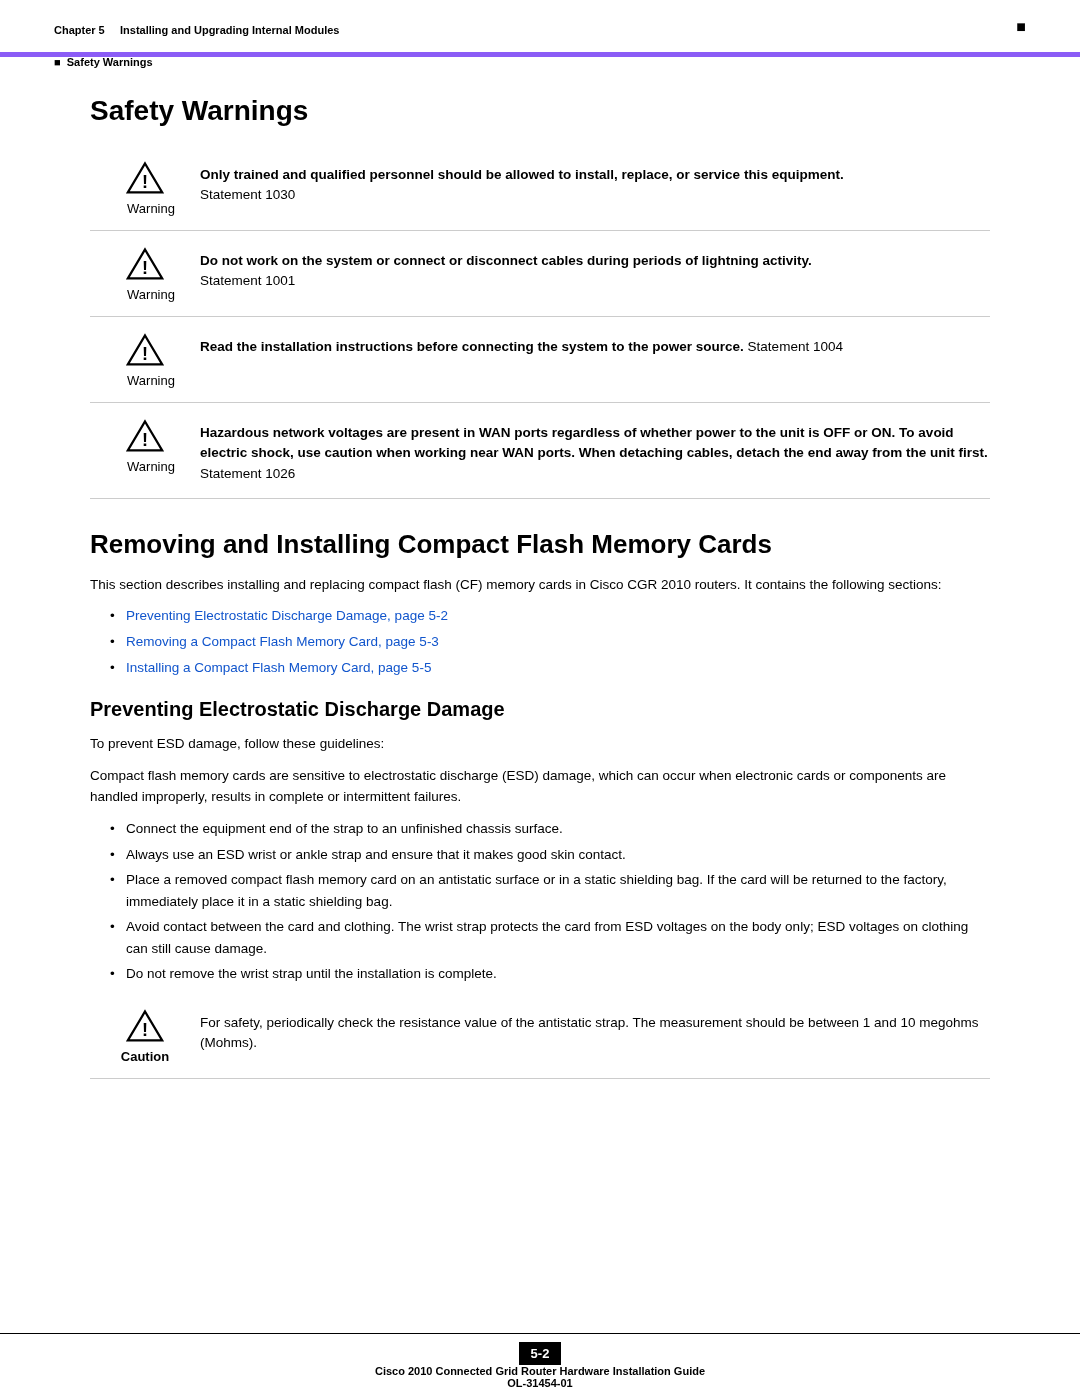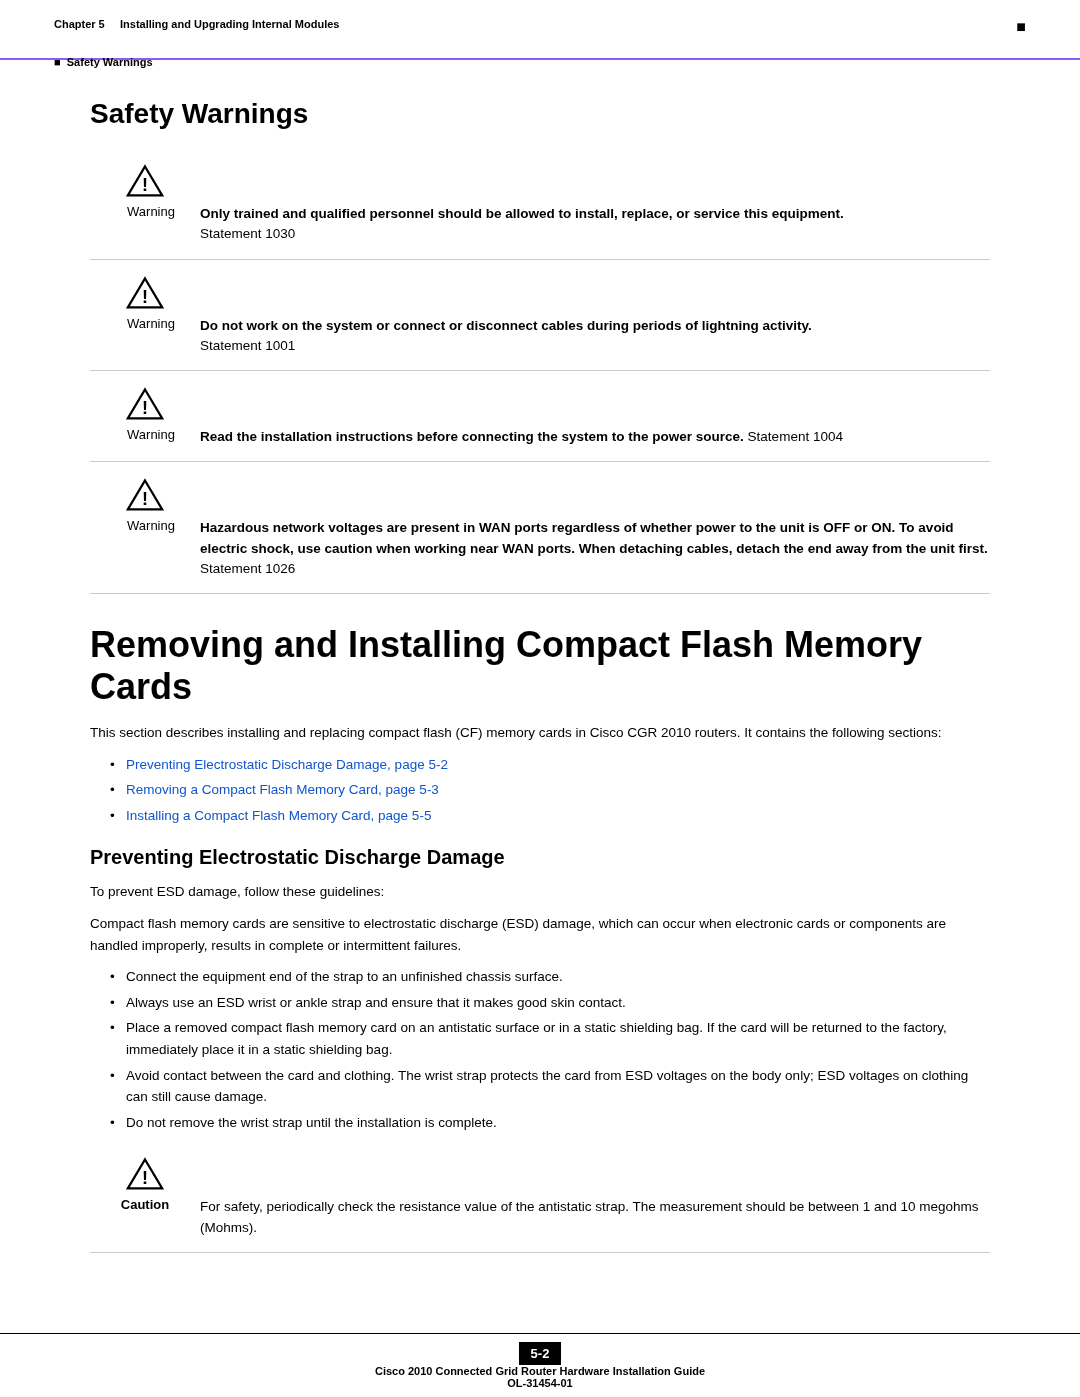--- a/index.html
+++ b/index.html
@@ -10,23 +10,23 @@
       background: #fff;
       width: 1080px;
       min-height: 1397px;
       position: relative;
     }
 
     
     .page-header {
       display: flex;
       justify-content: space-between;
-      align-items: flex-start;
-      padding: 18px 54px 22px 54px;
-      border-bottom: 2px solid #8b5cf6;
+      align-items: flex-end;
+      padding: 18px 54px 16px 54px;
+      border-bottom: 5px solid #8b5cf6;
       font-size: 11px;
     }
     .page-header .left {
       font-weight: bold;
     }
 
     
     .sidebar-label {
       position: absolute;
       top: 56px;
@@ -89,21 +89,20 @@
     }
     .caution-label {
       font-weight: bold;
       font-size: 13px;
     }
     .warning-text {
       flex: 1;
       padding-top: 6px;
       font-size: 13.5px;
       line-height: 1.5;
-      margin-top: 36px;
     }
     .warning-text strong {
       font-weight: bold;
     }
 
     
     .body-text {
       font-size: 13.5px;
       line-height: 1.6;
       margin-bottom: 10px;
@@ -232,21 +231,21 @@
         <text x="21" y="30" text-anchor="middle" font-size="20" font-weight="bold" fill="#000">!</text>
       </svg>
       <span class="warning-label">Warning</span>
     </div>
     <div class="warning-text">
       <strong>Hazardous network voltages are present in WAN ports regardless of whether power to the unit is OFF or ON. To avoid electric shock, use caution when working near WAN ports. When detaching cables, detach the end away from the unit first.</strong>
       <span> Statement 1026</span>
     </div>
   </div>
 
-  <h2 class="subsection-title" style="font-size:36px; margin-top: 30px;">Removing and Installing Compact Flash Memory Cards</h2>
+  <h2 class="subsection-title" style="font-size:26px; margin-top: 30px;">Removing and Installing Compact Flash Memory Cards</h2>
 
   <p class="body-text">This section describes installing and replacing compact flash (CF) memory cards in Cisco CGR 2010 routers. It contains the following sections:</p>
 
   <ul class="bullet-list">
     <li>
       <a href="#preventing-esd">Preventing Electrostatic Discharge Damage, page 5-2</a>
     </li>
     <li>
       <a href="#removing-cf">Removing a Compact Flash Memory Card, page 5-3</a>
     </li>

